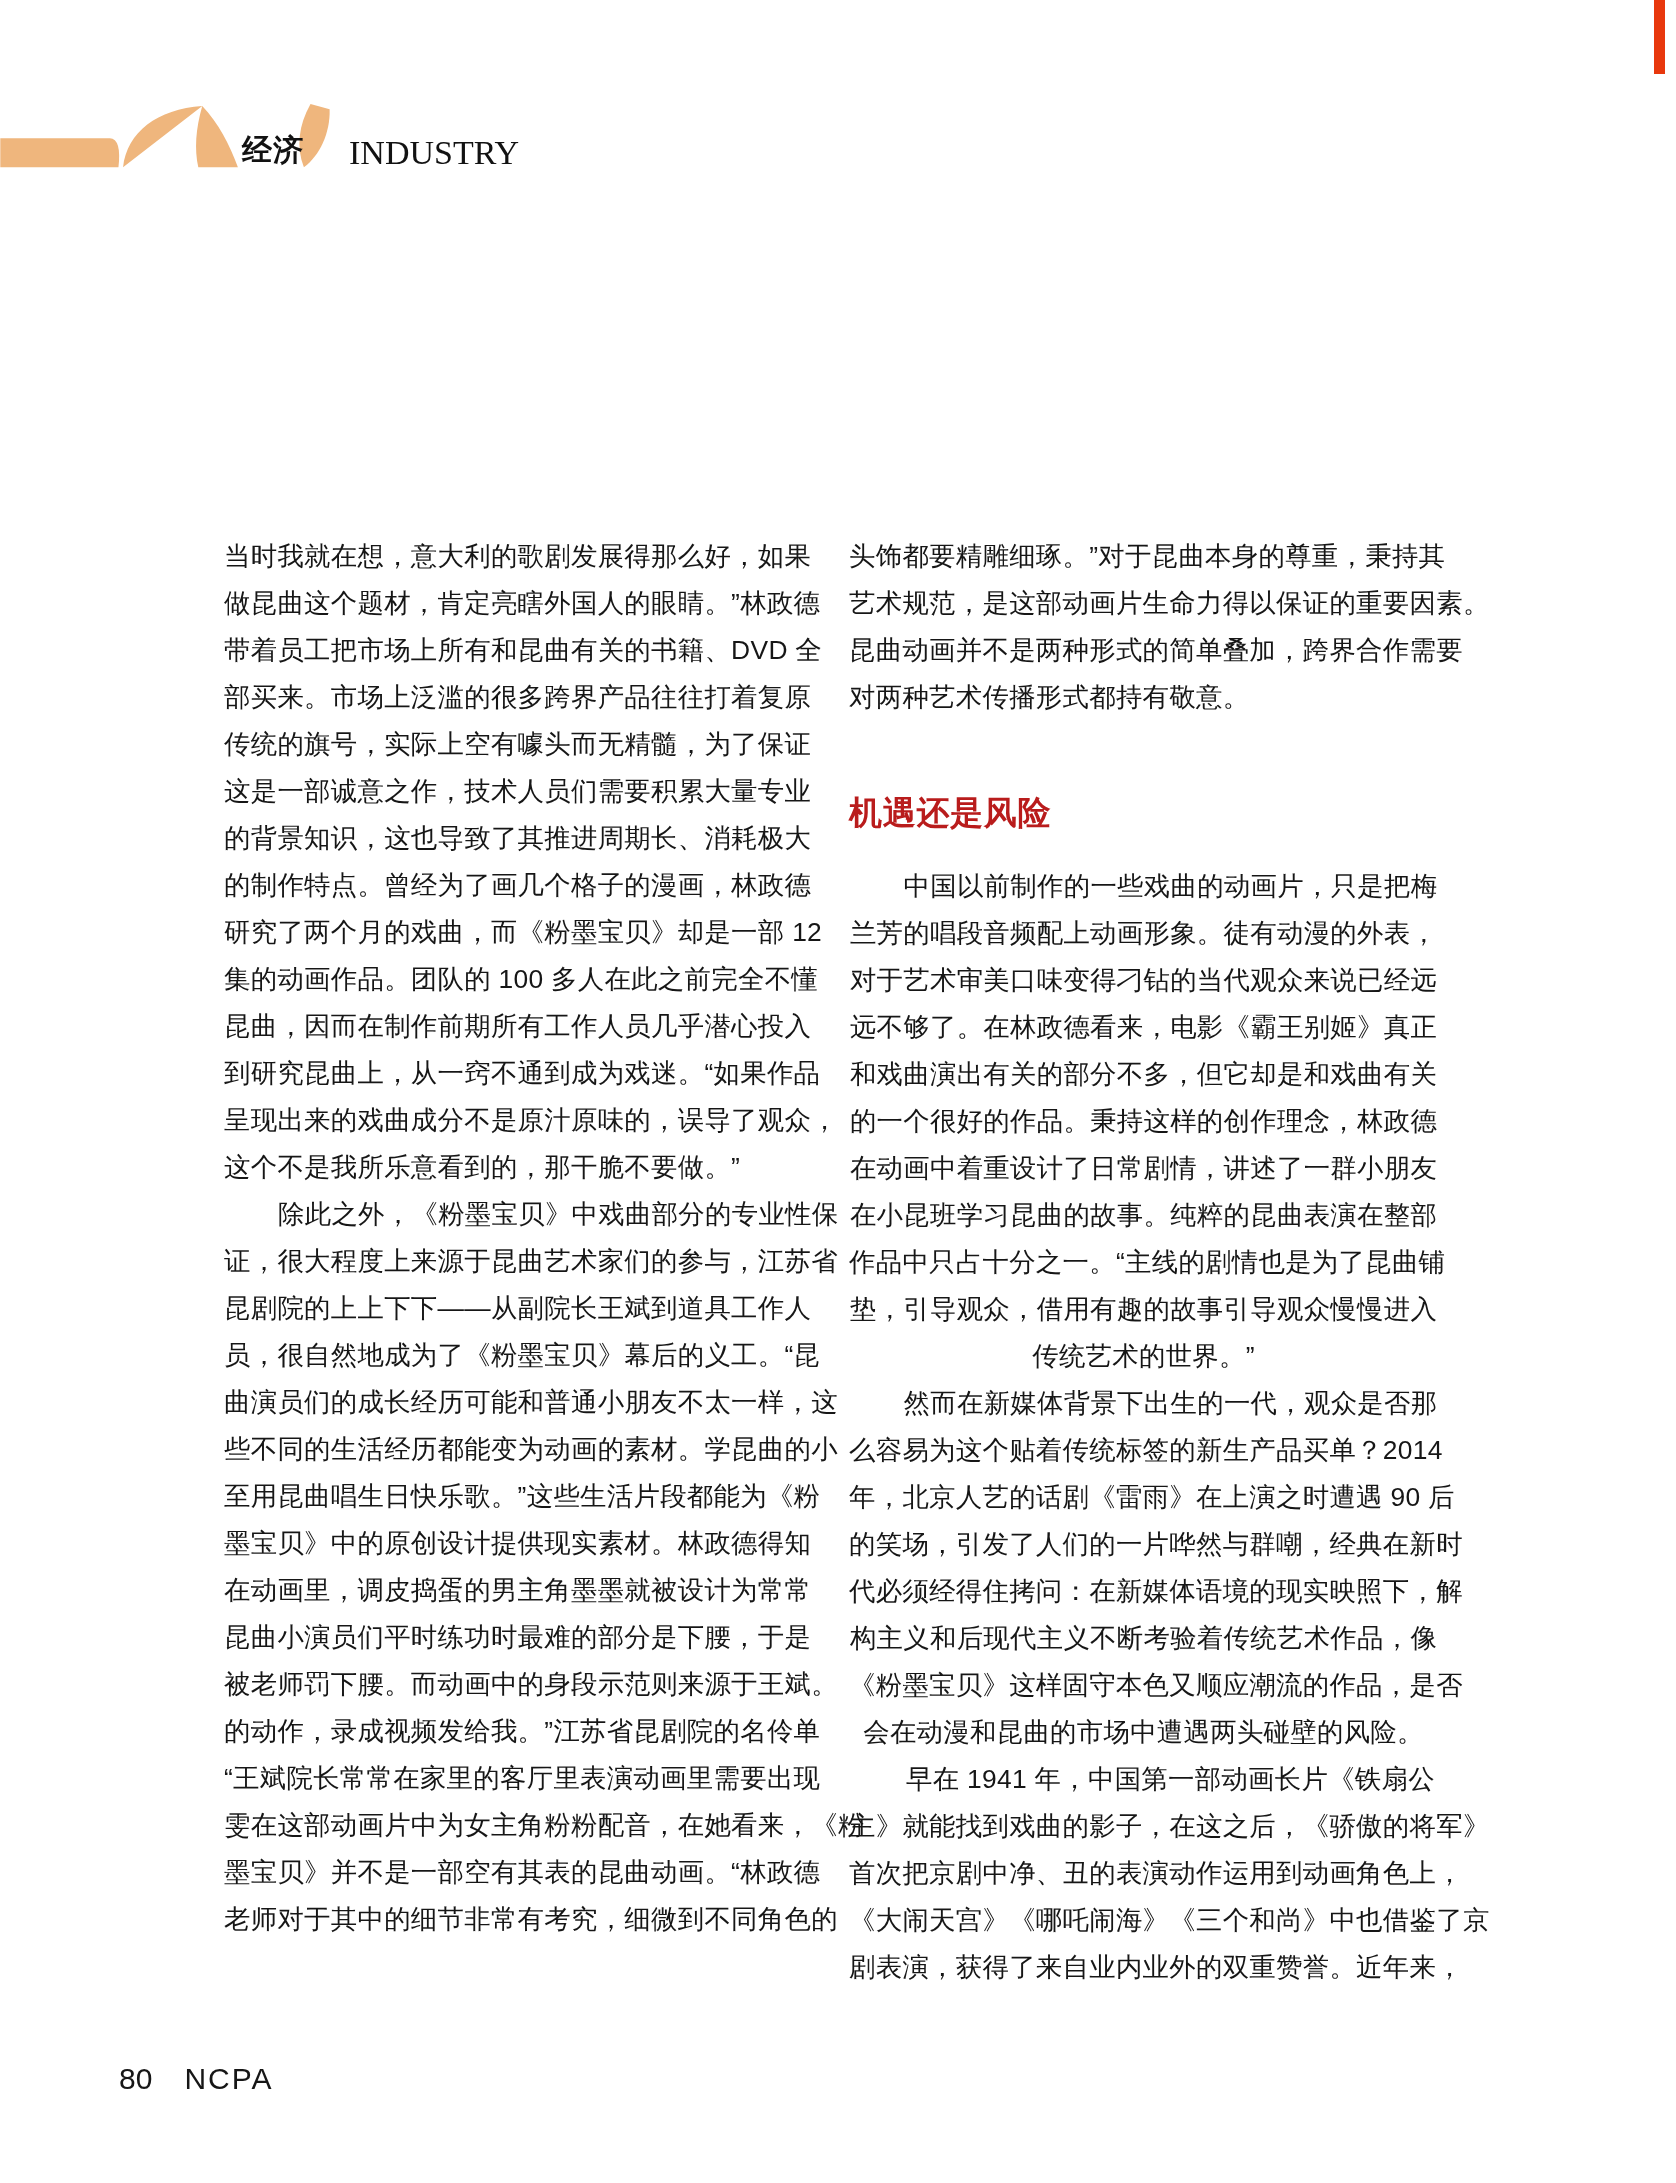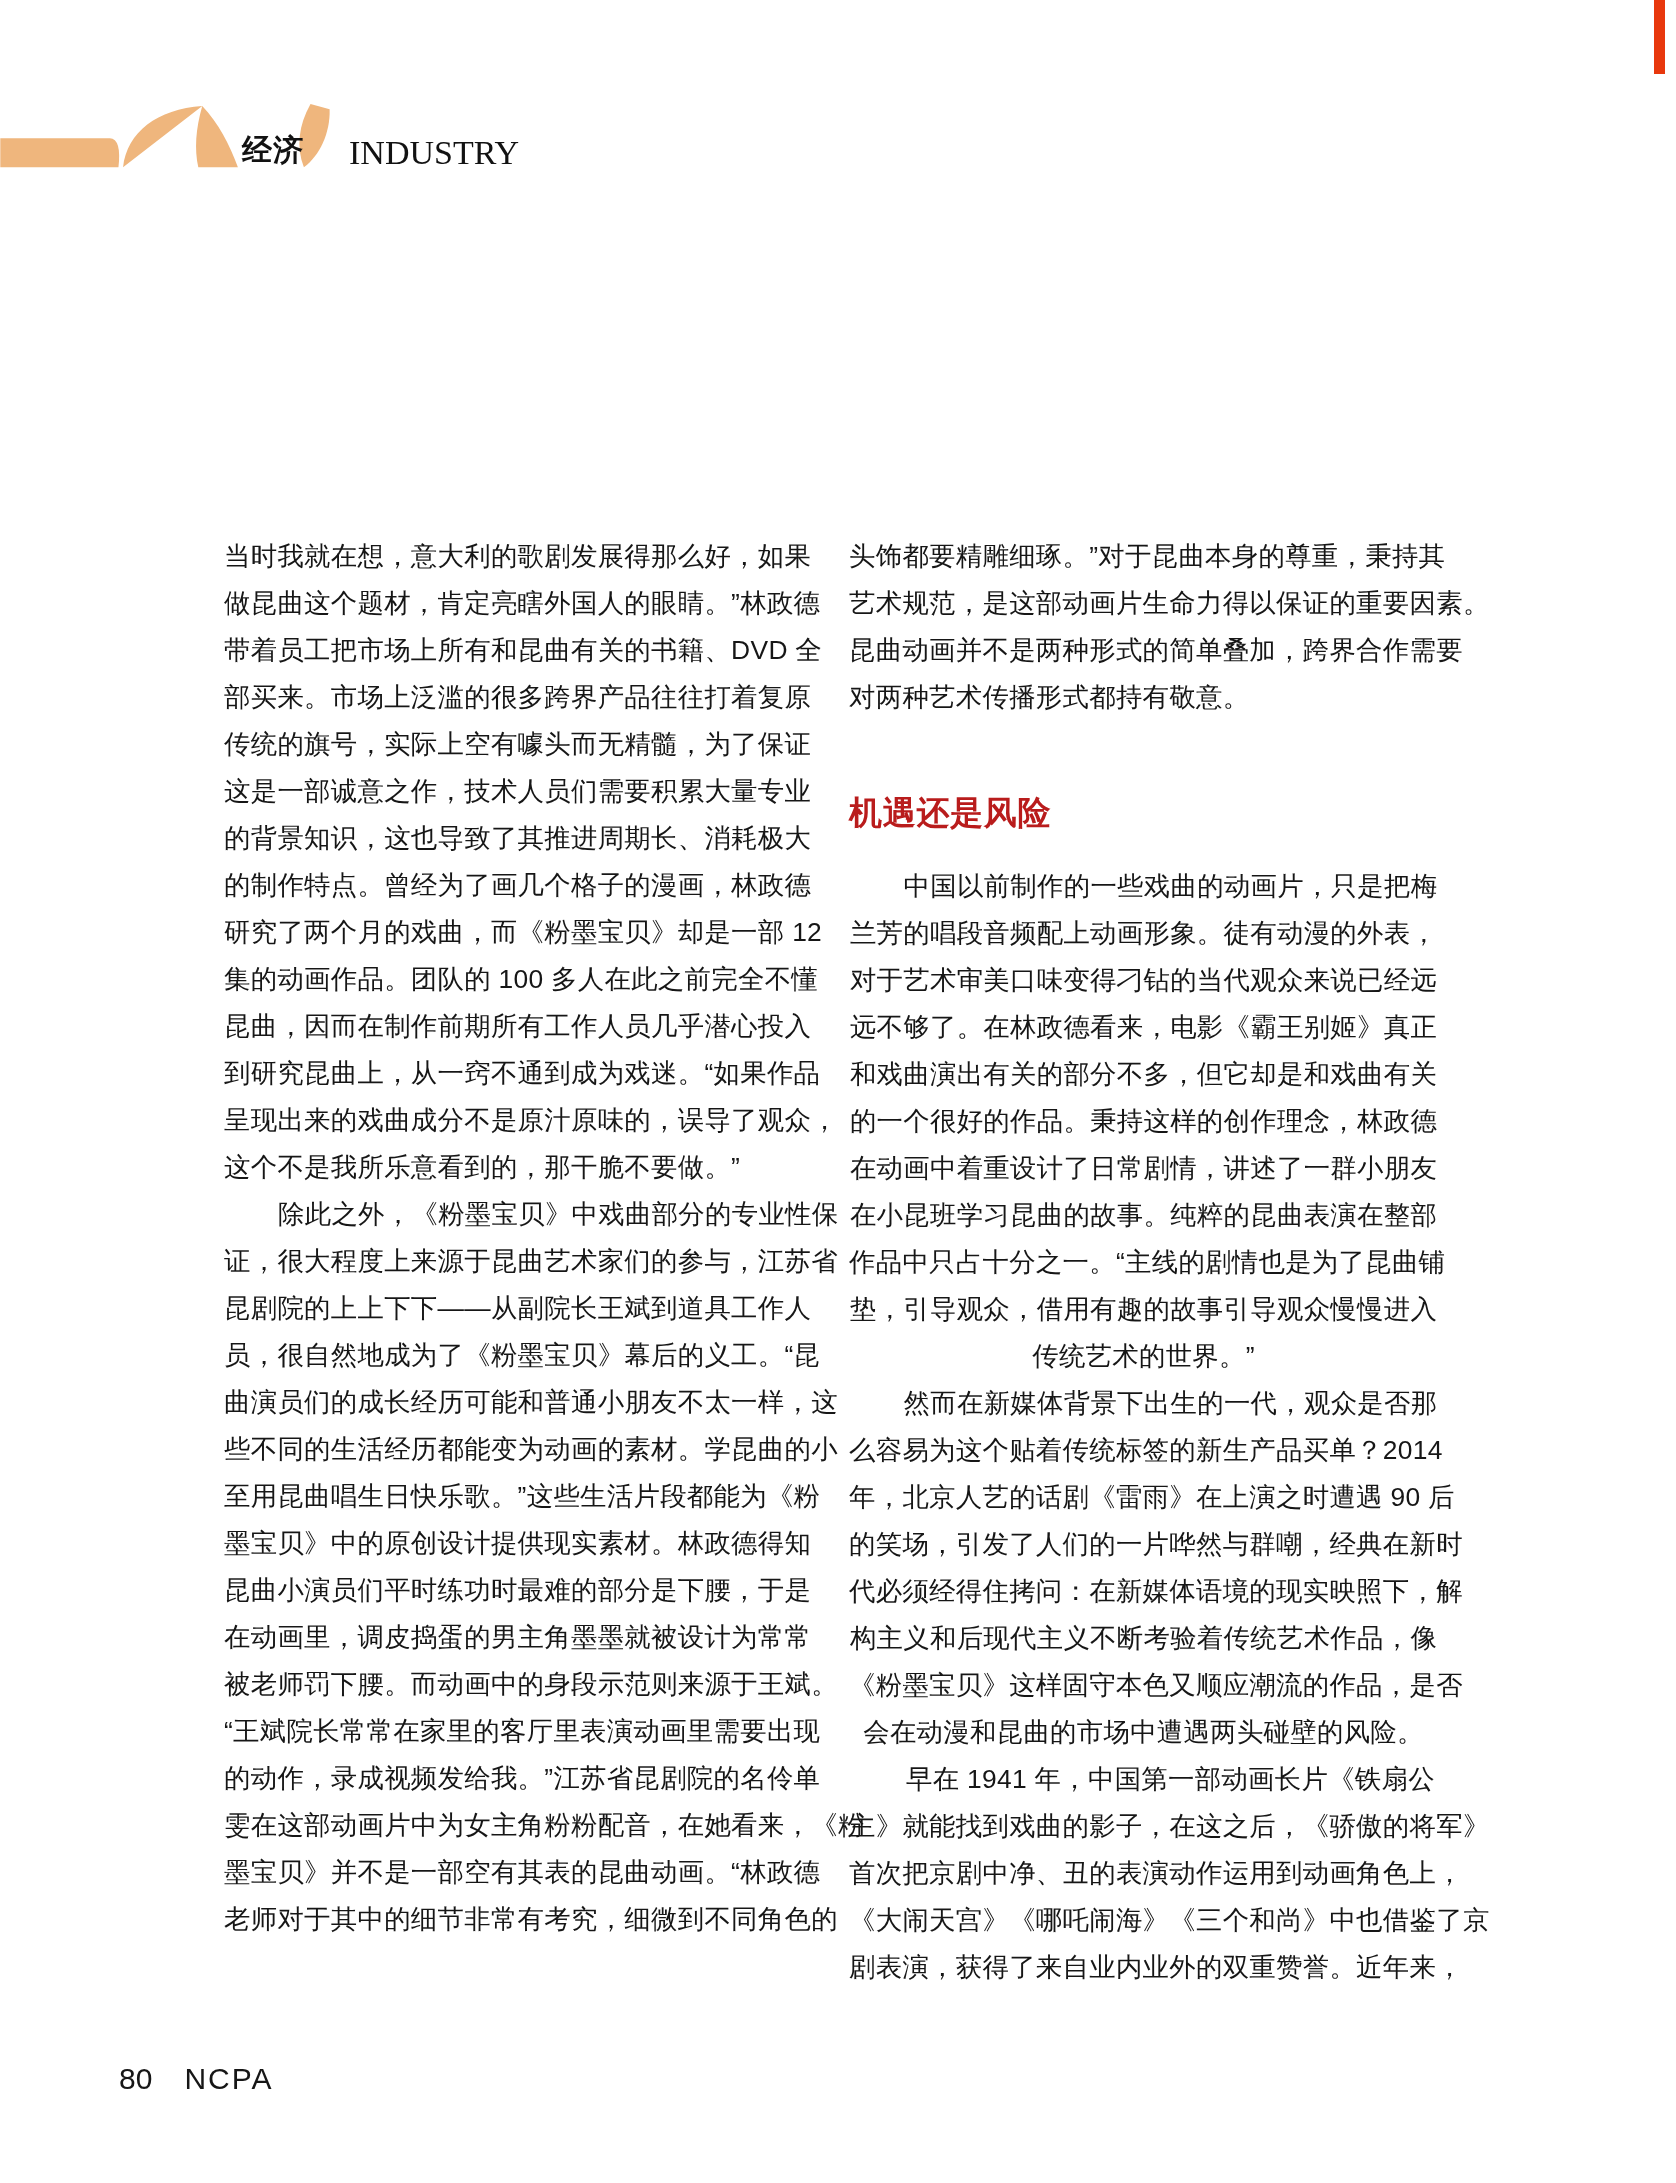--- a/index.html
+++ b/index.html
@@ -80,25 +80,25 @@
       <div class="line">呈现出来的戏曲成分不是原汁原味的，误导了观众，</div>
       <div class="line">这个不是我所乐意看到的，那干脆不要做。”</div>
       <div class="line indent">除此之外，《粉墨宝贝》中戏曲部分的专业性保</div>
       <div class="line">证，很大程度上来源于昆曲艺术家们的参与，江苏省</div>
       <div class="line">昆剧院的上上下下——从副院长王斌到道具工作人</div>
       <div class="line">员，很自然地成为了《粉墨宝贝》幕后的义工。“昆</div>
       <div class="line">曲演员们的成长经历可能和普通小朋友不太一样，这</div>
       <div class="line">些不同的生活经历都能变为动画的素材。学昆曲的小</div>
       <div class="line">至用昆曲唱生日快乐歌。”这些生活片段都能为《粉</div>
       <div class="line">墨宝贝》中的原创设计提供现实素材。林政德得知</div>
+      <div class="line">在动画里，调皮捣蛋的男主角墨墨就被设计为常常</div>
       <div class="line">昆曲小演员们平时练功时最难的部分是下腰，于是</div>
-      <div class="line">在动画里，调皮捣蛋的男主角墨墨就被设计为常常</div>
       <div class="line">被老师罚下腰。而动画中的身段示范则来源于王斌。</div>
+      <div class="line">的动作，录成视频发给我。”江苏省昆剧院的名伶单</div>
       <div class="line">“王斌院长常常在家里的客厅里表演动画里需要出现</div>
-      <div class="line">的动作，录成视频发给我。”江苏省昆剧院的名伶单</div>
       <div class="line">雯在这部动画片中为女主角粉粉配音，在她看来，《粉</div>
       <div class="line">墨宝贝》并不是一部空有其表的昆曲动画。“林政德</div>
       <div class="line">老师对于其中的细节非常有考究，细微到不同角色的</div>
     </section>
 
   <section class="col col-right-top">
       <div class="line">头饰都要精雕细琢。”对于昆曲本身的尊重，秉持其</div>
       <div class="line">艺术规范，是这部动画片生命力得以保证的重要因素。</div>
       <div class="line">昆曲动画并不是两种形式的简单叠加，跨界合作需要</div>
       <div class="line">对两种艺术传播形式都持有敬意。</div>

